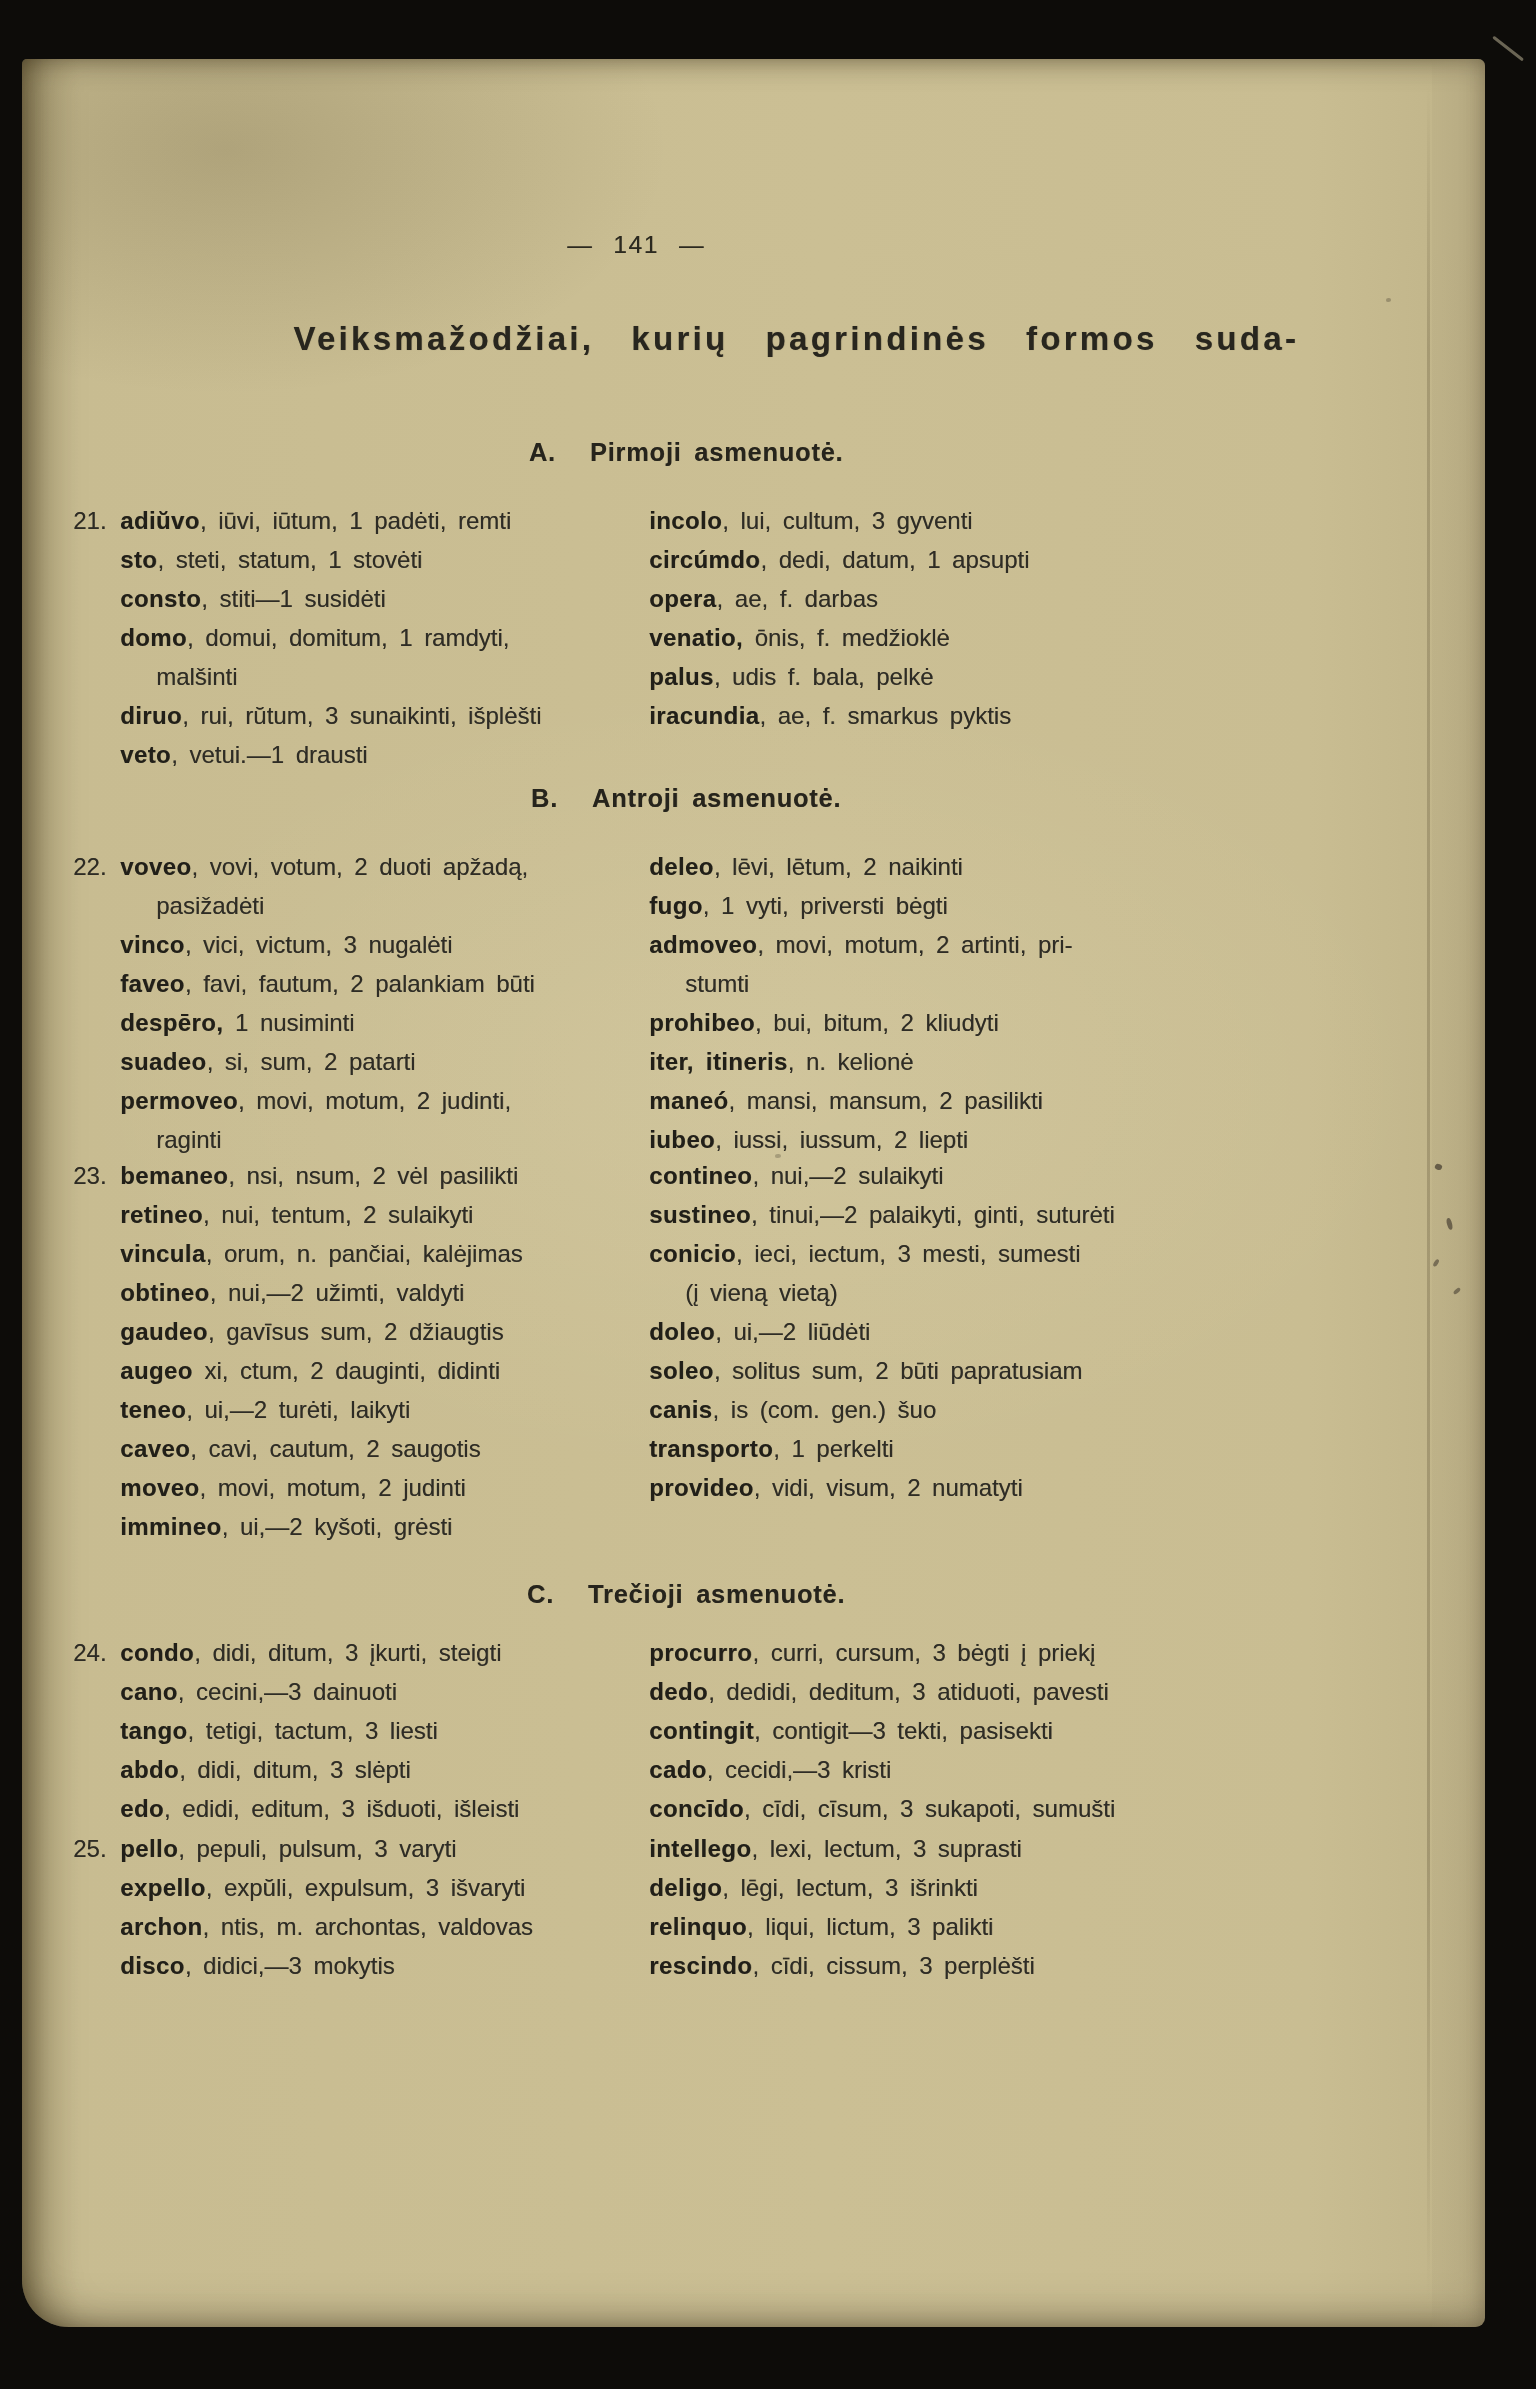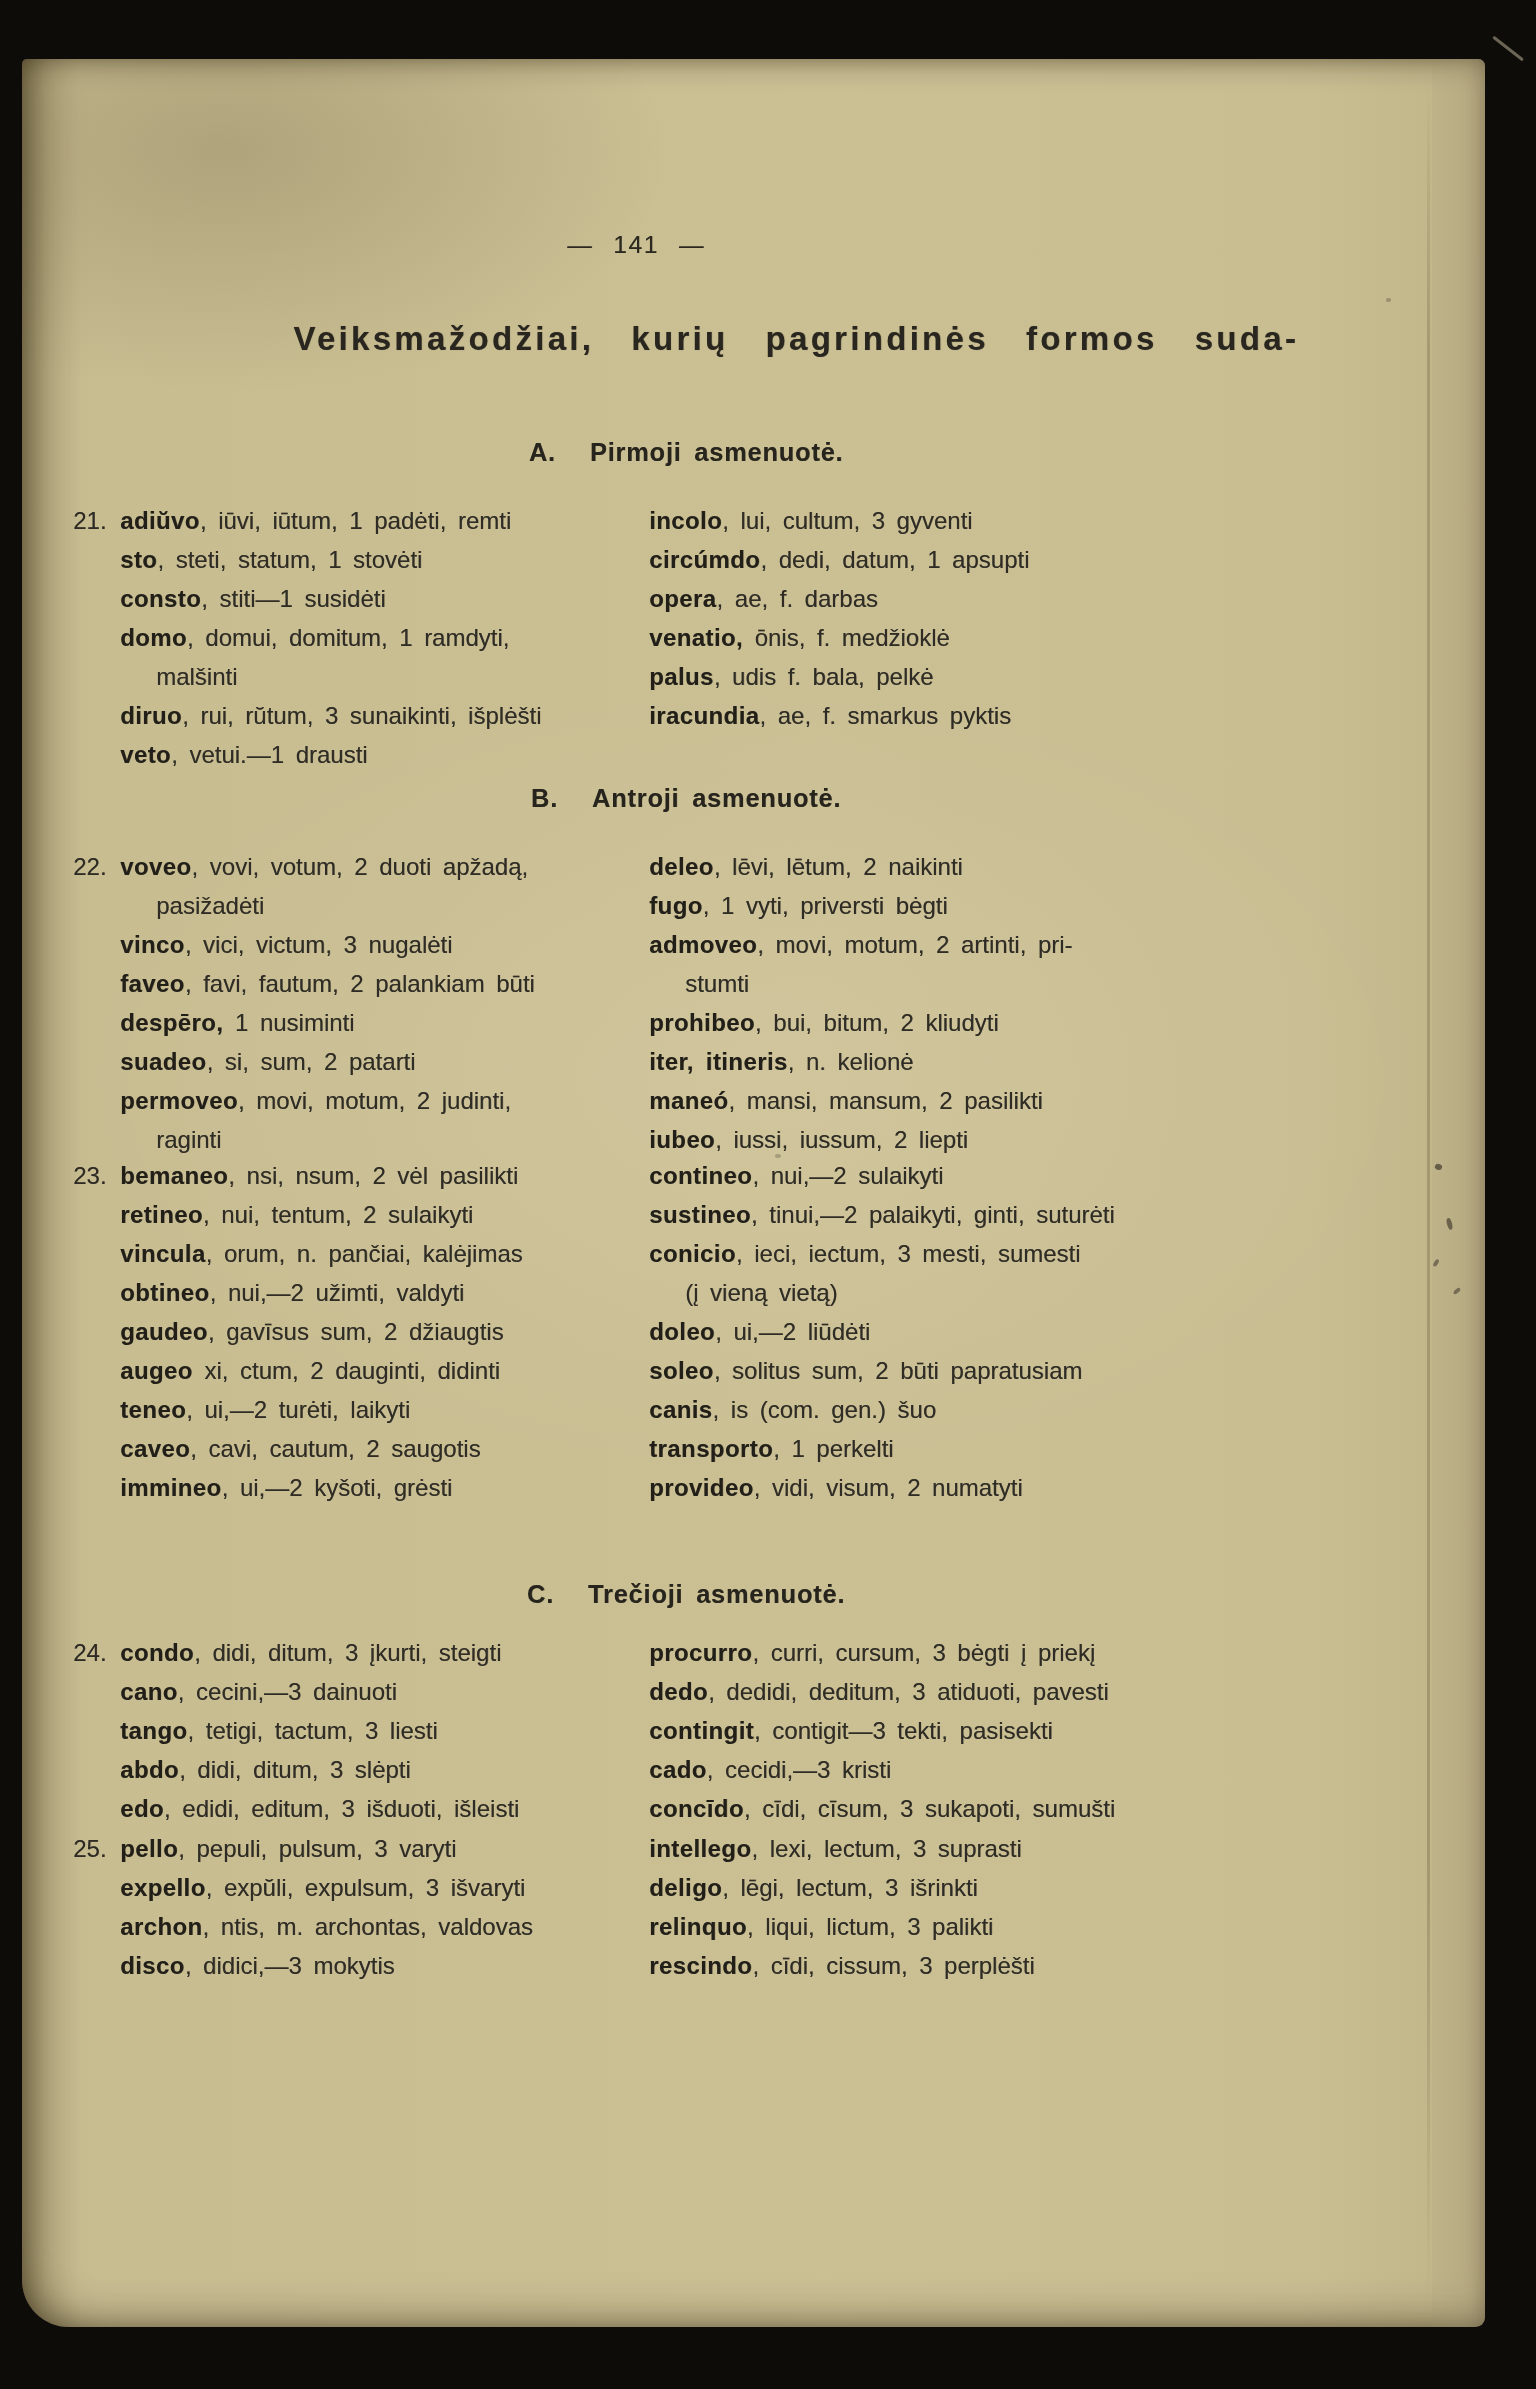--- a/index.html
+++ b/index.html
@@ -147,20 +147,21 @@
         <div class="gnum">23.</div>
         <div class="col col-left">
           <div class="vline"><b class="hw">bemaneo</b><span class="tail">, nsi, nsum, 2 vėl pasilikti</span></div>
           <div class="vline"><b class="hw">retineo</b><span class="tail">, nui, tentum, 2 sulaikyti</span></div>
           <div class="vline"><b class="hw">vincula</b><span class="tail">, orum, n. pančiai, kalėjimas</span></div>
           <div class="vline"><b class="hw">obtineo</b><span class="tail">, nui,—2 užimti, valdyti</span></div>
           <div class="vline"><b class="hw">gaudeo</b><span class="tail">, gavīsus sum, 2 džiaugtis</span></div>
           <div class="vline"><b class="hw">augeo</b><span class="tail"> xi, ctum, 2 dauginti, didinti</span></div>
           <div class="vline"><b class="hw">teneo</b><span class="tail">, ui,—2 turėti, laikyti</span></div>
           <div class="vline"><b class="hw">caveo</b><span class="tail">, cavi, cautum, 2 saugotis</span></div>
+          <div class="vline"><b class="hw">moveo</b><span class="tail">, movi, motum, 2 judinti</span></div>
           <div class="vline"><b class="hw">immineo</b><span class="tail">, ui,—2 kyšoti, grėsti</span></div>
         </div>
         <div class="col col-right">
           <div class="vline"><b class="hw">contineo</b><span class="tail">, nui,—2 sulaikyti</span></div>
           <div class="vline"><b class="hw">sustineo</b><span class="tail">, tinui,—2 palaikyti, ginti, suturėti</span></div>
           <div class="vline"><b class="hw">conicio</b><span class="tail">, ieci, iectum, 3 mesti, sumesti</span></div>
           <div class="vline indent"><span class="tail">(į vieną vietą)</span></div>
           <div class="vline"><b class="hw">doleo</b><span class="tail">, ui,—2 liūdėti</span></div>
           <div class="vline"><b class="hw">soleo</b><span class="tail">, solitus sum, 2 būti papratusiam</span></div>
           <div class="vline"><b class="hw">canis</b><span class="tail">, is (com. gen.) šuo</span></div>

